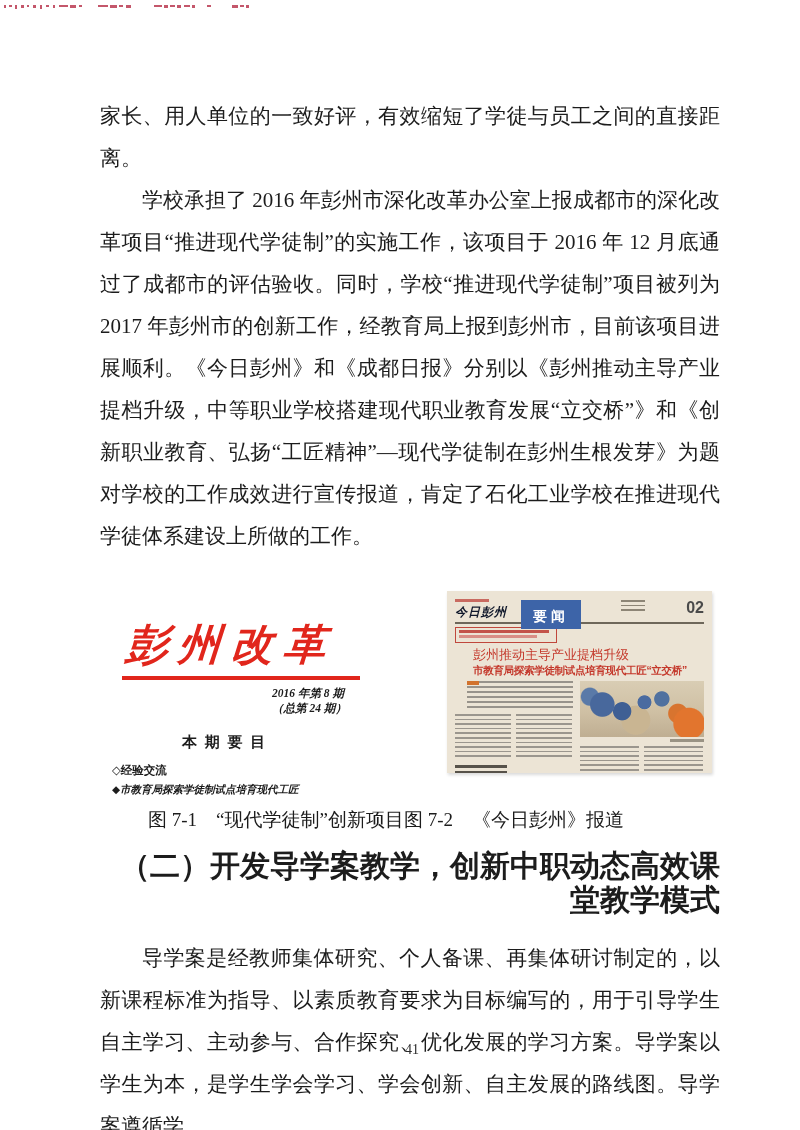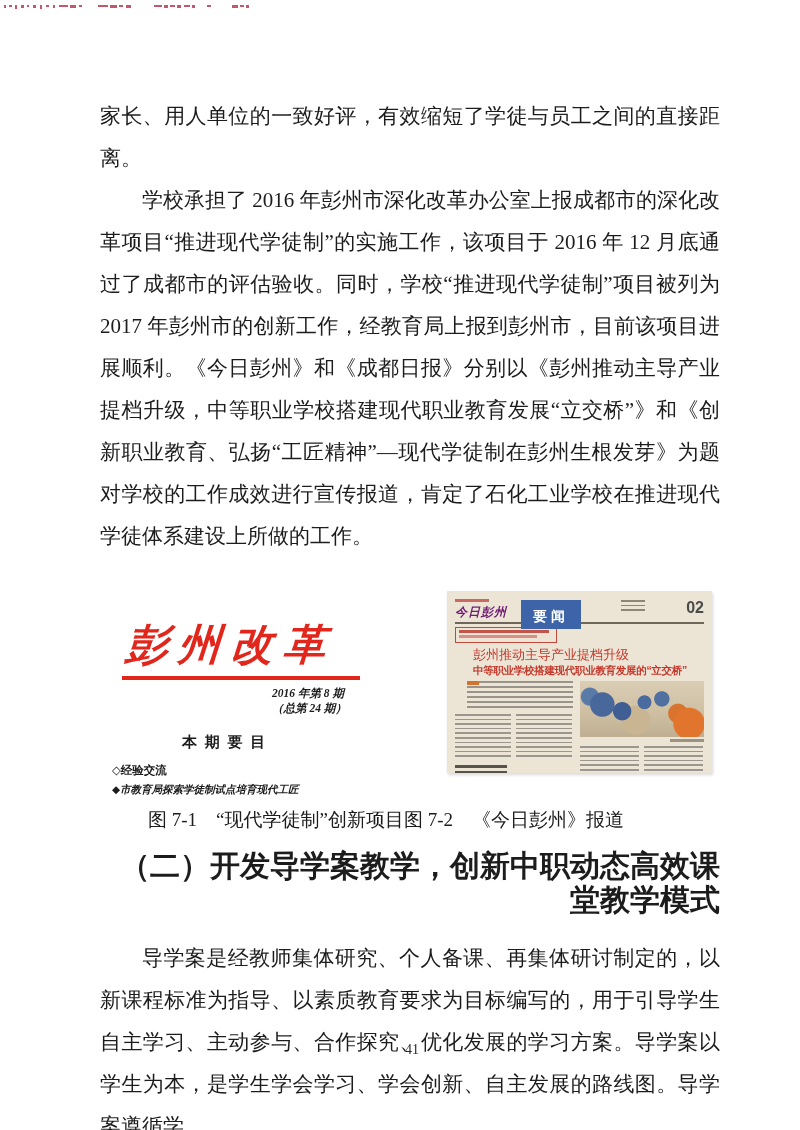--- a/index.html
+++ b/index.html
@@ -24,21 +24,21 @@
                font-weight: bold; font-style: italic; line-height: 15px; }
   .mag-contents { font-size: 15px; font-weight: bold; letter-spacing: 2px; margin: 17px 0 0 70px; }
   .mag-item1 { font-size: 11.5px; font-weight: bold; margin: 11px 0 0 0; }
   .mag-item2 { font-size: 10.5px; font-weight: bold; font-style: italic; margin: 5px 0 0 0; }
 
   .newspaper { width: 265px; height: 182px; margin-left: auto; margin-right: 8px;
                background: #ece4d5; padding: 7px 8px 6px; position: relative; overflow: hidden;
                box-shadow: 1px 2px 3px rgba(0,0,0,.15); }
   .np-header { display: flex; height: 23px; }
   .np-date-bar { width: 34px; height: 3px; background: #c96a60; margin-top: 1px; }
-  .np-name { font-size: 12px; font-weight: bold; font-style: italic; color: #701a75;
+  .np-name { font-size: 12px; font-weight: bold; font-style: italic; color: #0f172a;
              margin-top: 2px; letter-spacing: 1px; white-space: nowrap; }
   .np-section { align-self: flex-start; background: #3d64a8; color: #fff; font-size: 14px;
                 font-weight: bold; letter-spacing: 4px; padding: 8px 12px 3px; margin: 2px 0 0 14px;
                 font-family: "Liberation Sans", sans-serif; }
   .np-right { margin-left: auto; display: flex; gap: 36px; }
   .np-info { width: 24px; height: 13px; margin-top: 2px;
              background: repeating-linear-gradient(180deg,#8d8576 0 1.5px,transparent 1.5px 4.5px); }
   .np-pageno { font-size: 16px; font-weight: bold; color: #4a4a4a; margin-left: 5px; line-height: 19px;
                font-family: "Liberation Sans", sans-serif; }
   .np-rule { height: 2px; background: #6e675a; margin-top: 1px; }
@@ -150,21 +150,21 @@
             <div class="np-info"></div>
             <div class="np-pageno">02</div>
           </div>
         </div>
         <div class="np-rule"></div>
         <div class="np-redbox">
           <div class="l1"></div>
           <div class="l2"></div>
         </div>
         <div class="np-h1">彭州推动主导产业提档升级</div>
-        <div class="np-h2">中等职业学校搭建现代职业教育发展的“立交桥”</div>
+        <div class="np-h2">市教育局探索学徒制试点培育现代工匠“立交桥”</div>
         <div class="np-body">
           <div class="np-left">
             <div class="np-lead">
               <span class="np-lead-tag"></span>
             </div>
             <div class="np-cols">
               <div class="np-col"></div>
               <div class="np-col"></div>
             </div>
             <div class="np-subhead"></div>

